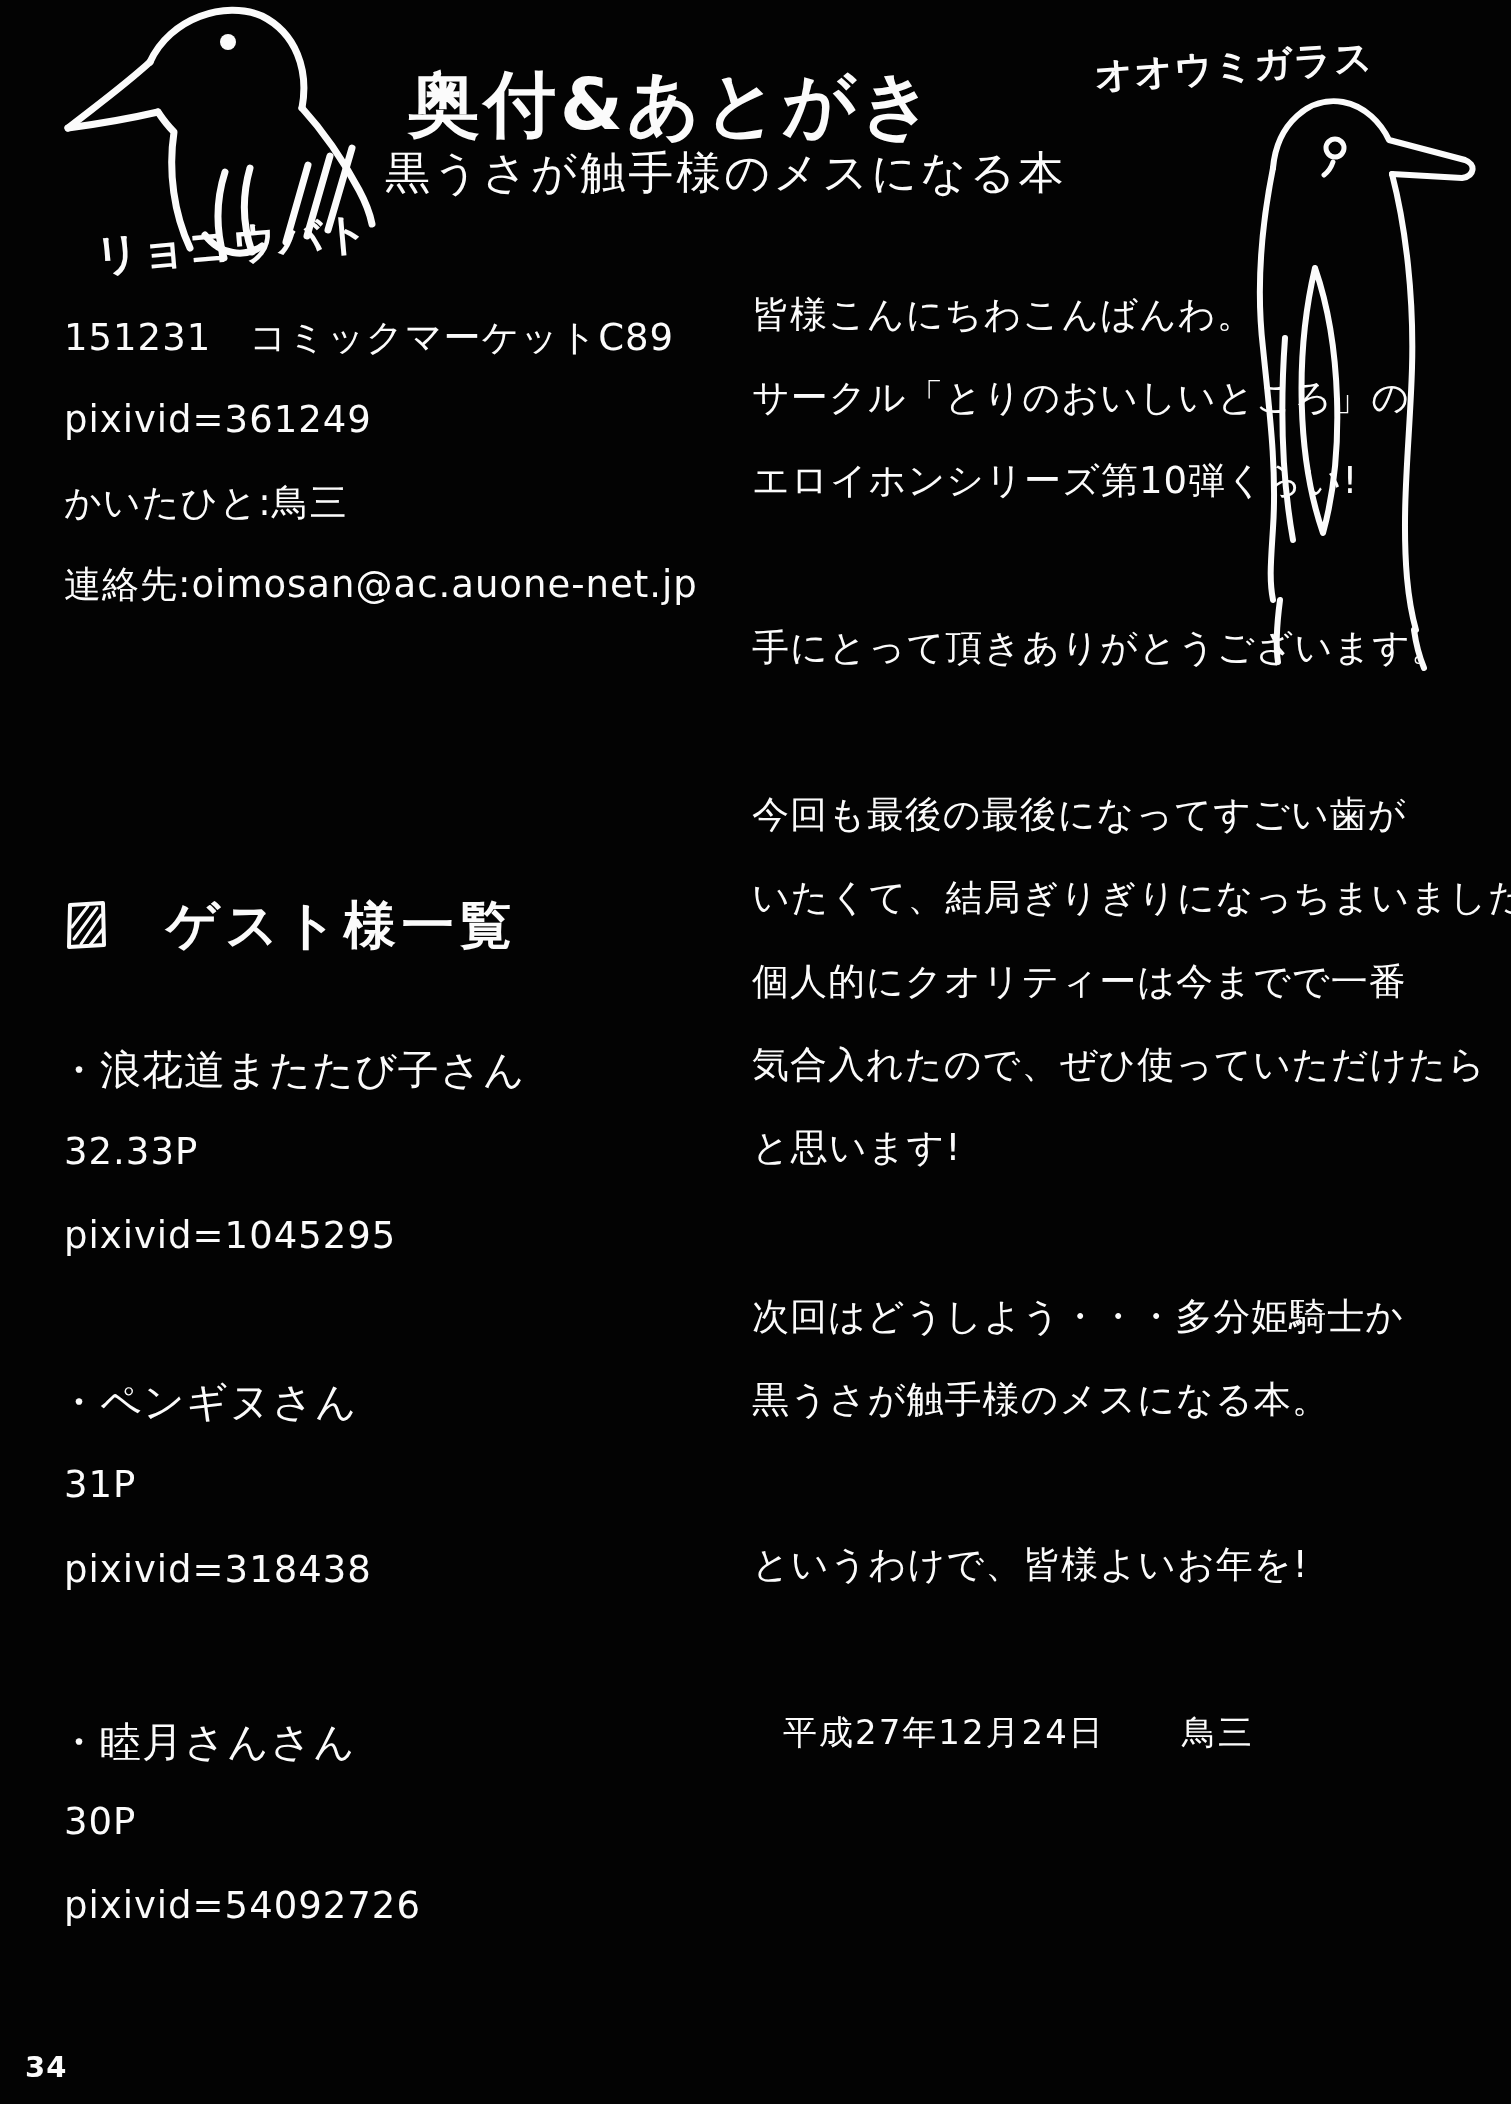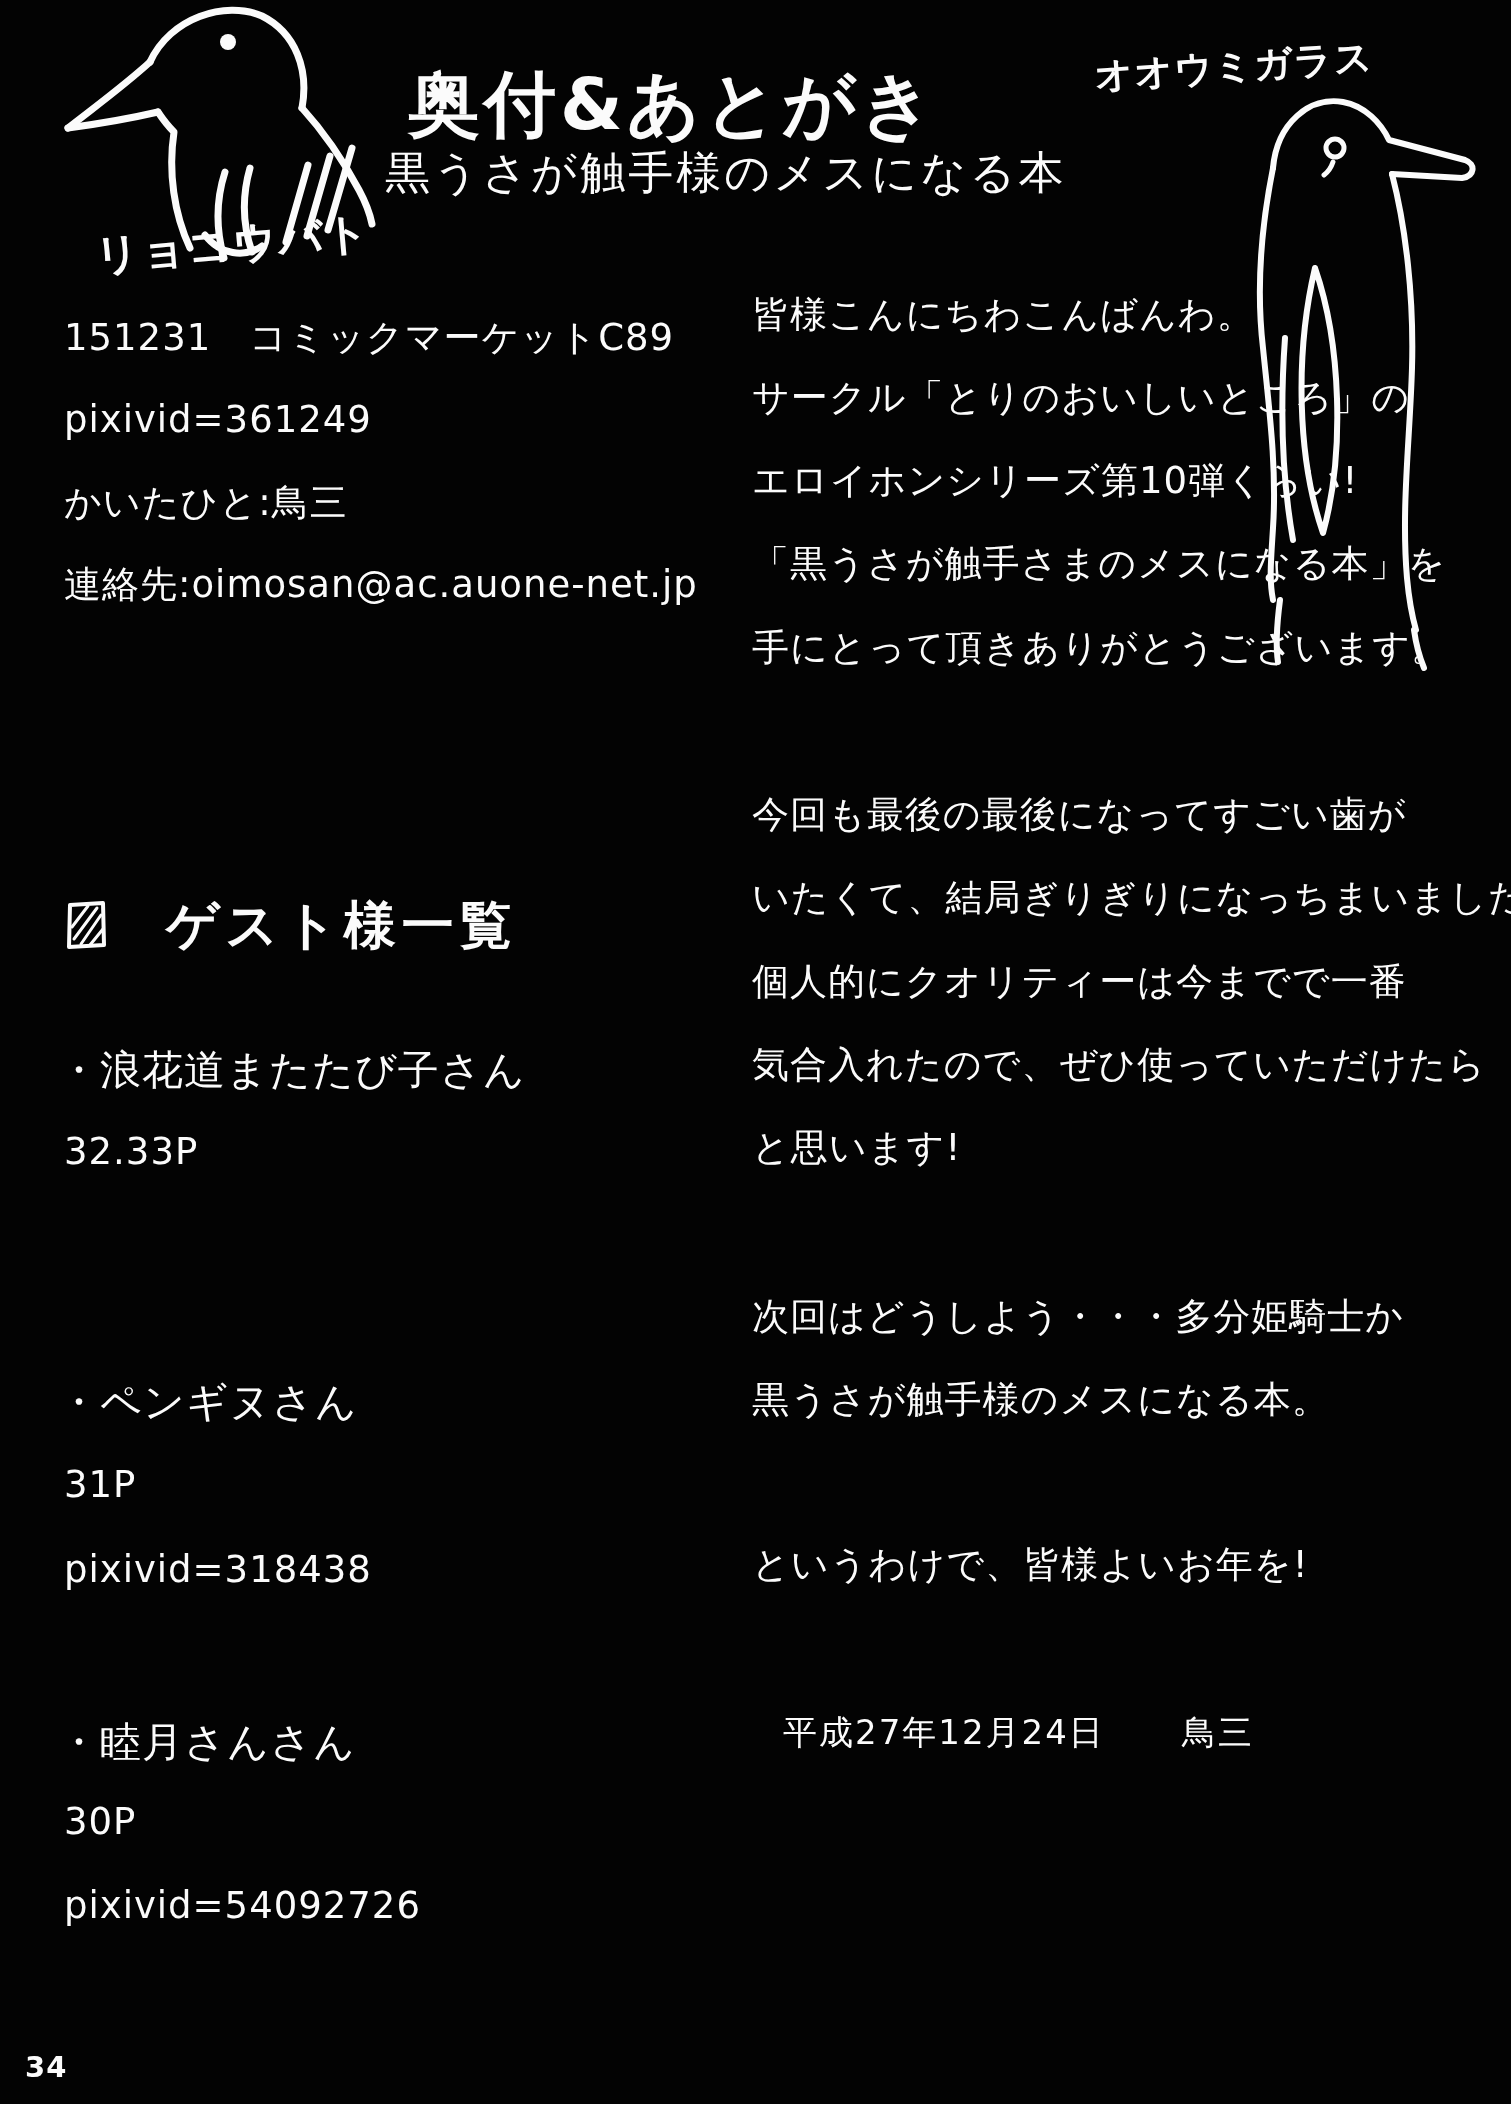--- a/index.html
+++ b/index.html
@@ -64,34 +64,34 @@
   <div class="t fs-label2 rot-s" style="left:1096px;top:56px;">オオウミガラス</div>
 
   <div class="t fs-body" style="left:64px;top:318px;">151231　コミックマーケットC89</div>
   <div class="t fs-body" style="left:64px;top:400px;">pixivid=361249</div>
   <div class="t fs-body" style="left:64px;top:483px;">かいたひと:鳥三</div>
   <div class="t fs-body" style="left:64px;top:565px;">連絡先:oimosan@ac.auone-net.jp</div>
 
   <div class="t fs-body" style="left:752px;top:295px;">皆様こんにちわこんばんわ。</div>
   <div class="t fs-body" style="left:752px;top:378px;">サークル「とりのおいしいところ」の</div>
   <div class="t fs-body" style="left:752px;top:461px;">エロイホンシリーズ第10弾くらい!</div>
-  <div class="t fs-body" style="left:752px;top:544px;">「黒うさが触手さまのメスになる本」を</div>
   <div class="t fs-body" style="left:752px;top:628px;">手にとって頂きありがとうございます。</div>
 
   <svg style="left:66px;top:900px;" width="42" height="50" viewBox="0 0 42 50">
     <path d="M 4 5 L 37 3 L 38 45 L 3 47 Z" stroke-width="4"></path>
     <path d="M 6 27 L 22 6" stroke-width="3"></path>
     <path d="M 8 39 L 31 8" stroke-width="3"></path>
     <path d="M 15 44 L 35 15" stroke-width="3"></path>
     <path d="M 24 45 L 37 29" stroke-width="3"></path>
   </svg>
   <div class="t fs-head" style="left:166px;top:897px;">ゲスト様一覧</div>
 
   <div class="t fs-name" style="left:58px;top:1048px;">・浪花道またたび子さん</div>
   <div class="t fs-body" style="left:64px;top:1132px;">32.33P</div>
+  <div class="t fs-body" style="left:64px;top:1216px;">pixivid=1045295</div>
 
   <div class="t fs-name" style="left:58px;top:1380px;">・ペンギヌさん</div>
   <div class="t fs-body" style="left:64px;top:1465px;">31P</div>
   <div class="t fs-body" style="left:64px;top:1550px;">pixivid=318438</div>
 
   <div class="t fs-name" style="left:58px;top:1720px;">・睦月さんさん</div>
   <div class="t fs-body" style="left:64px;top:1802px;">30P</div>
   <div class="t fs-body" style="left:64px;top:1886px;">pixivid=54092726</div>
 
   <div class="t fs-body" style="left:752px;top:795px;">今回も最後の最後になってすごい歯が</div>

